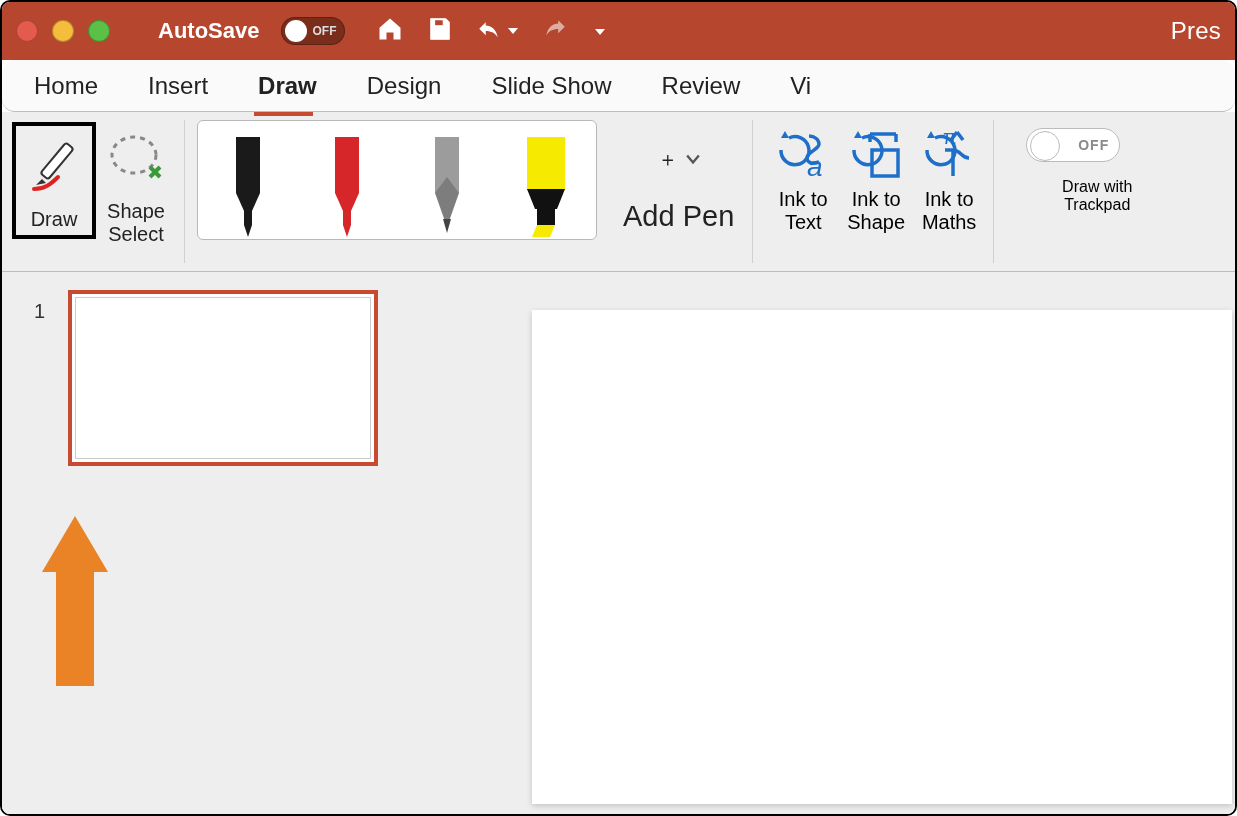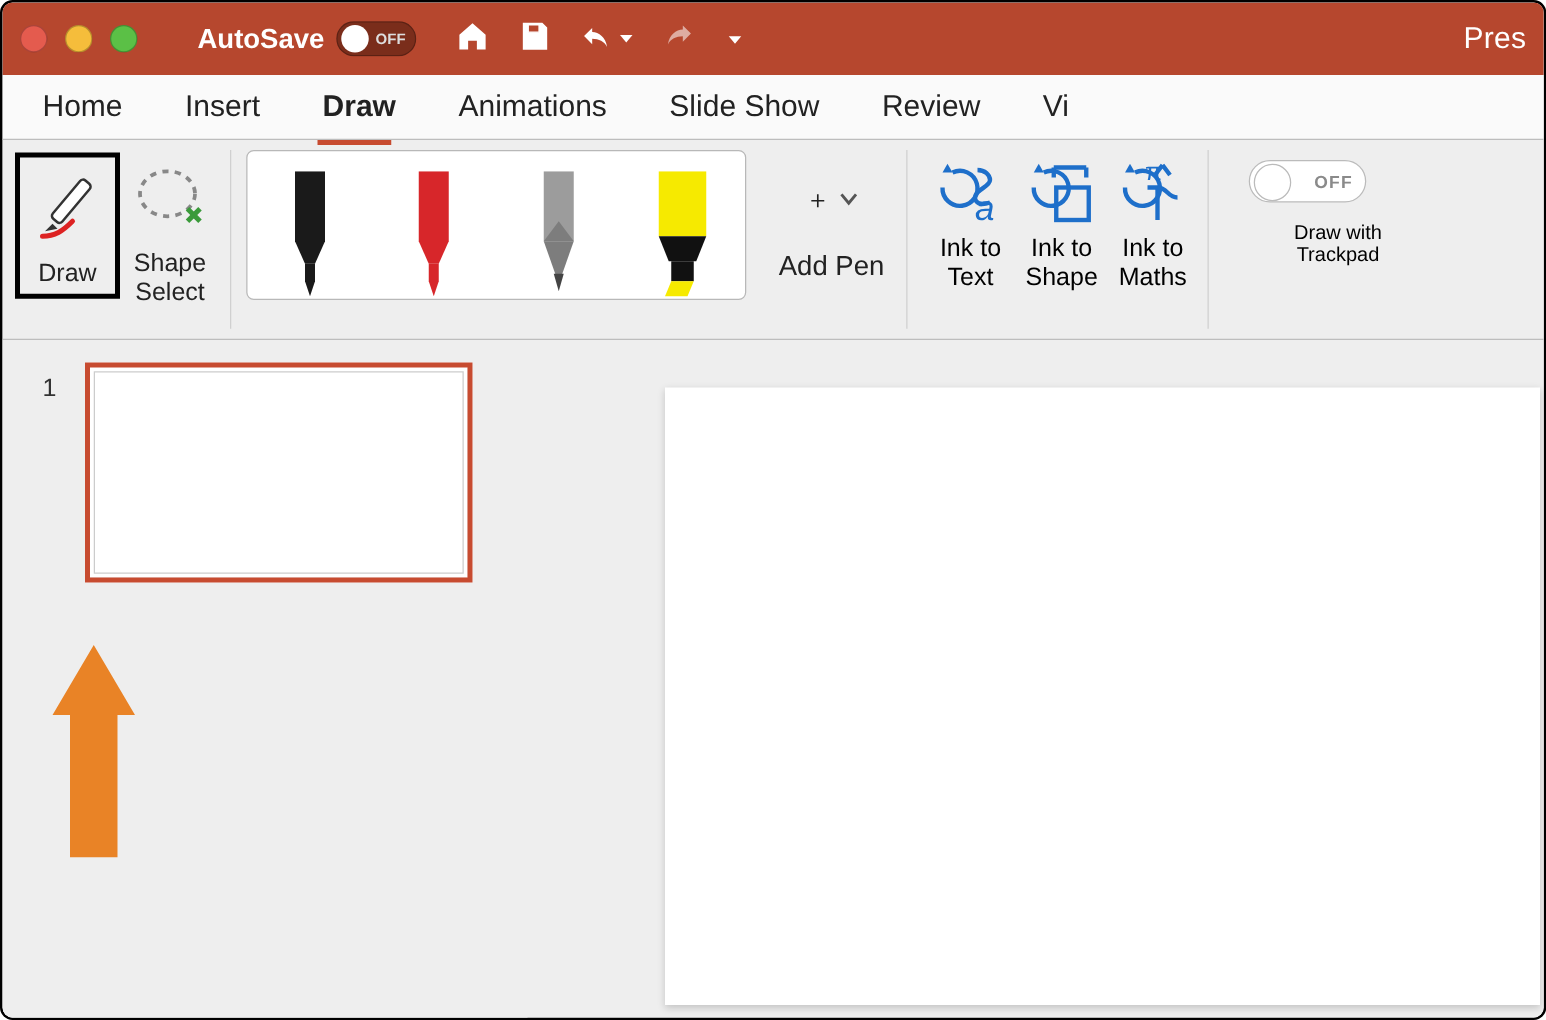--- a/index.html
+++ b/index.html
@@ -7,37 +7,37 @@
   
   .titlebar {
     height: 58px; background: #B6472E;
     display: flex; align-items: center; padding: 0 14px; color: #fff;
   }
   .traffic { display: flex; gap: 14px; align-items: center; }
   .traffic .dot { width: 22px; height: 22px; border-radius: 50%; border: 1px solid rgba(0,0,0,.25); }
   .dot.red    { background: #E45B4E; }
   .dot.yellow { background: #F5BD3B; }
   .dot.green  { background: #5BC046; }
-  .autosave { margin-left: 48px; display: flex; align-items: center; gap: 10px; font-size: 22px; font-weight: 600; }
+  .autosave { margin-left: 48px; display: flex; align-items: center; gap: 22px; font-size: 22px; font-weight: 600; }
   .autosave-toggle {
     width: 64px; height: 28px; border-radius: 14px;
     background: #7a2d1b; position: relative; display: flex; align-items: center;
     font-size: 12px; color: #ddd; justify-content: flex-end; padding-right: 8px;
     border: 1px solid rgba(0,0,0,.25);
   }
   .autosave-toggle::before {
     content: ""; position: absolute; left: 3px; top: 2px; width: 22px; height: 22px;
     border-radius: 50%; background: #fff;
   }
   .qat { display: flex; align-items: center; gap: 22px; margin-left: 30px; }
   .qat svg { fill: #fff; }
   .doc-title { margin-left: auto; font-size: 24px; font-weight: 400; letter-spacing: .2px; }
 
   
-  .ribbon-tabs { height: 52px; background: #fafafa; border-bottom: 1px solid #bdbdbd; display: flex; align-items: center; padding: 0 10px; gap: 0; }
+  .ribbon-tabs { height: 52px; background: #fafafa; border-bottom: 1px solid #bdbdbd; display: flex; align-items: center; padding: 0 10px; gap: 0; border-radius: 13px; }
   .tab { font-size: 24px; color: #222; padding: 6px 28px 6px 22px; cursor: pointer; }
   .tab.active { font-weight: 700; position: relative; }
   .tab.active::after {
     content:""; position:absolute; left:18px; right:32px; bottom:-10px; height:4px; background:#C74B30;
   }
 
   
   .ribbon-body { height: 160px; background: #eee; border-bottom: 1px solid #bdbdbd; display: flex; align-items: stretch; }
   .group { display: flex; align-items: flex-start; padding: 10px 4px 6px 10px; }
   .divider { width: 1px; background: #d0d0d0; margin: 8px 4px; }
@@ -135,21 +135,21 @@
     </span>
   </div>
 
   <span class="doc-title">Pres</span>
 </div>
 
 <div class="ribbon-tabs">
   <div class="tab">Home</div>
   <div class="tab">Insert</div>
   <div class="tab active">Draw</div>
-  <div class="tab">Animations</div>
+  <div class="tab">Design</div>
   <div class="tab">Slide Show</div>
   <div class="tab">Review</div>
   <div class="tab">Vi</div>
 </div>
 
 <div class="ribbon-body">
 
   <div class="group">
     <div class="tool draw-tool-frame">
       <div class="icon-slot">
@@ -209,21 +209,21 @@
     </div>
   </div>
 
   <div class="tool addpen-wrap" style="padding:10px 14px 0 18px;">
     <div class="addpen-top">
       <span class="plus">＋</span>
       <svg width="14" height="12" viewBox="0 0 12 10">
           <path d="M1 2 6 8l5-6" stroke="#555" stroke-width="2" fill="none"></path>
         </svg>
     </div>
-    <div class="tool-label" style="font-size:22px;">Add Pen</div>
+    <div class="tool-label" style="font-size:29px;">Add Pen</div>
   </div>
 
   <div class="divider"></div>
 
   <div class="group" style="padding-top:14px;">
     <div class="inkbtn">
       <svg width="56" height="58" viewBox="0 0 56 58">
         <path d="M34 10 c6 0 10 4 10 8 s-6 6-10 10 -2 12 10 8"></path>
         <text x="32" y="50" font-size="28" fill="#1e6fca" stroke="none" font-style="italic">a</text>
         <path d="M6 24 a14 14 0 1 0 8 -12"></path>

